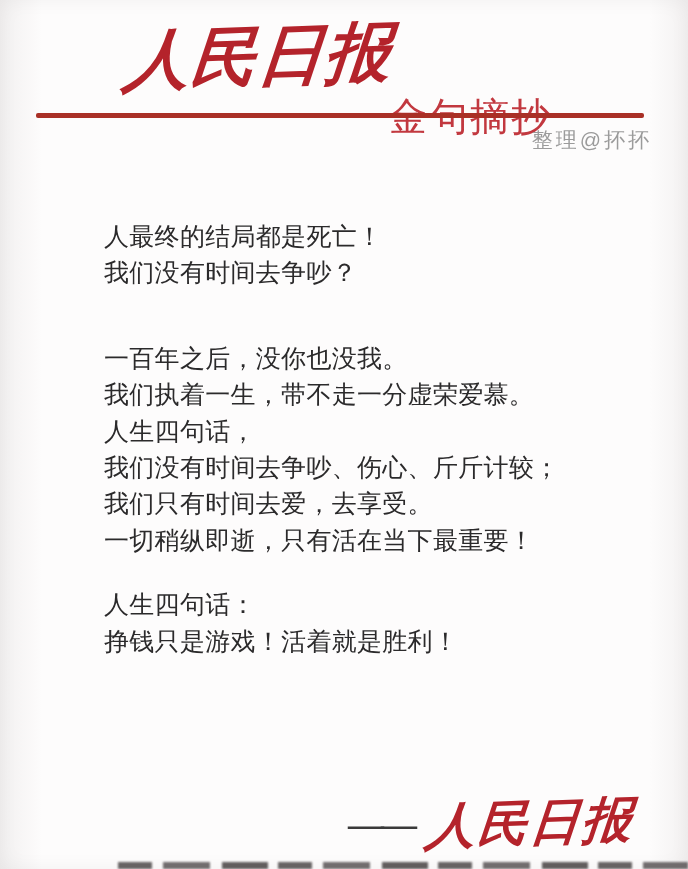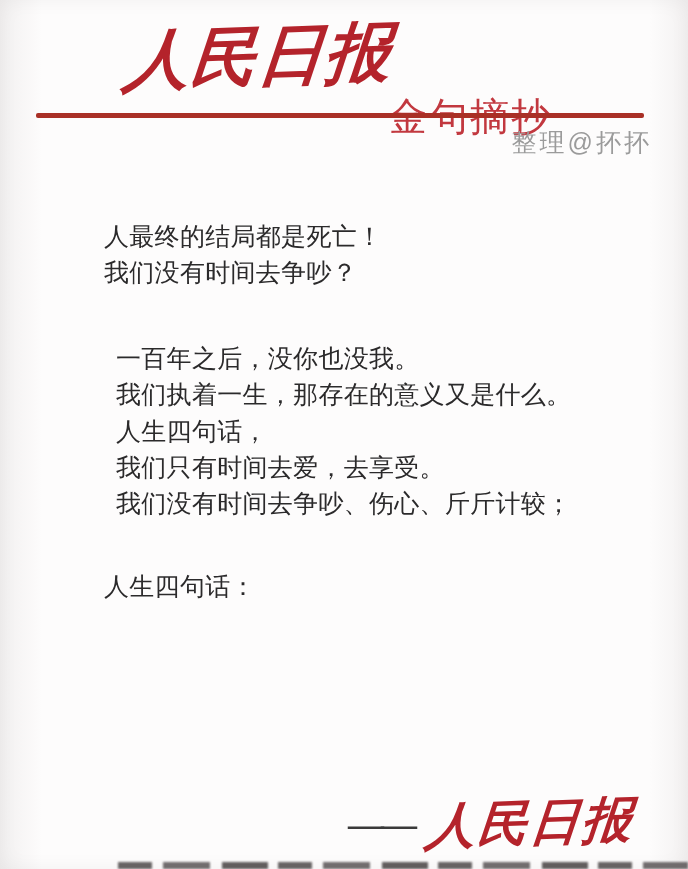--- a/index.html
+++ b/index.html
@@ -31,37 +31,37 @@
     letter-spacing:2px; white-space:nowrap;
   }
   .divider {
     position:absolute; left:36px; top:113px;
     width:608px; height:5px;
     background:var(--divider_red,#a93026);
     border-radius:2px;
   }
   .credit {
     position:absolute; right:36px; top:126px;
-    font-size:25px;
+    font-size:21px;
     color:var(--credit_gray,#9b9b9b);
     font-family:"Liberation Sans","DejaVu Sans",sans-serif;
     letter-spacing:3px; white-space:nowrap;
   }
 
   
   .quote-body {
     position:absolute; left:104px; top:219px; width:560px;
     color:var(--body_text,#2b2a2b);
     font-weight:normal;
     font-size:25px; line-height:36.4px;
     letter-spacing:0.3px;
   }
   .para { margin:0; }
-  .para.p2 { margin-top:49px;margin-left:12px; }
-  .para.p3 { margin-top:46px; }
+  .para.p2 { margin-top:49px; }
+  .para.p3 { margin-top:28px; }
   .line { display:block; white-space:nowrap; }
 
   
   .signature {
     position:absolute; left:348px; top:796px;
     display:flex; align-items:center; white-space:nowrap;
   }
   .sig-dash {
     font-size:36px; line-height:1;
     color:#3a3a3a; font-weight:bold;
@@ -96,27 +96,29 @@
   <div class="divider"></div>
   <div class="credit">整理@抔抔</div>
 
   <div class="quote-body">
     <p class="para p1">
       <span class="line">人最终的结局都是死亡！</span>
       <span class="line">我们没有时间去争吵？</span>
     </p>
     <p class="para p2">
       <span class="line">一百年之后，没你也没我。</span>
-      <span class="line">我们执着一生，那存在的意义又是什么。</span>
+      <span class="line">我们执着一生，带不走一分虚荣爱慕。</span>
       <span class="line">人生四句话，</span>
+      <span class="line">我们没有时间去争吵、伤心、斤斤计较；</span>
       <span class="line">我们只有时间去爱，去享受。</span>
-      <span class="line">我们没有时间去争吵、伤心、斤斤计较；</span>
+      <span class="line">一切稍纵即逝，只有活在当下最重要！</span>
     </p>
     <p class="para p3">
       <span class="line">人生四句话：</span>
+      <span class="line">挣钱只是游戏！活着就是胜利！</span>
     </p>
   </div>
 
   <div class="signature">
     <span class="sig-dash">——</span>
     <span class="sig-text">人民日报</span>
   </div>
 
   <div class="cutoff-strip"></div>
 

